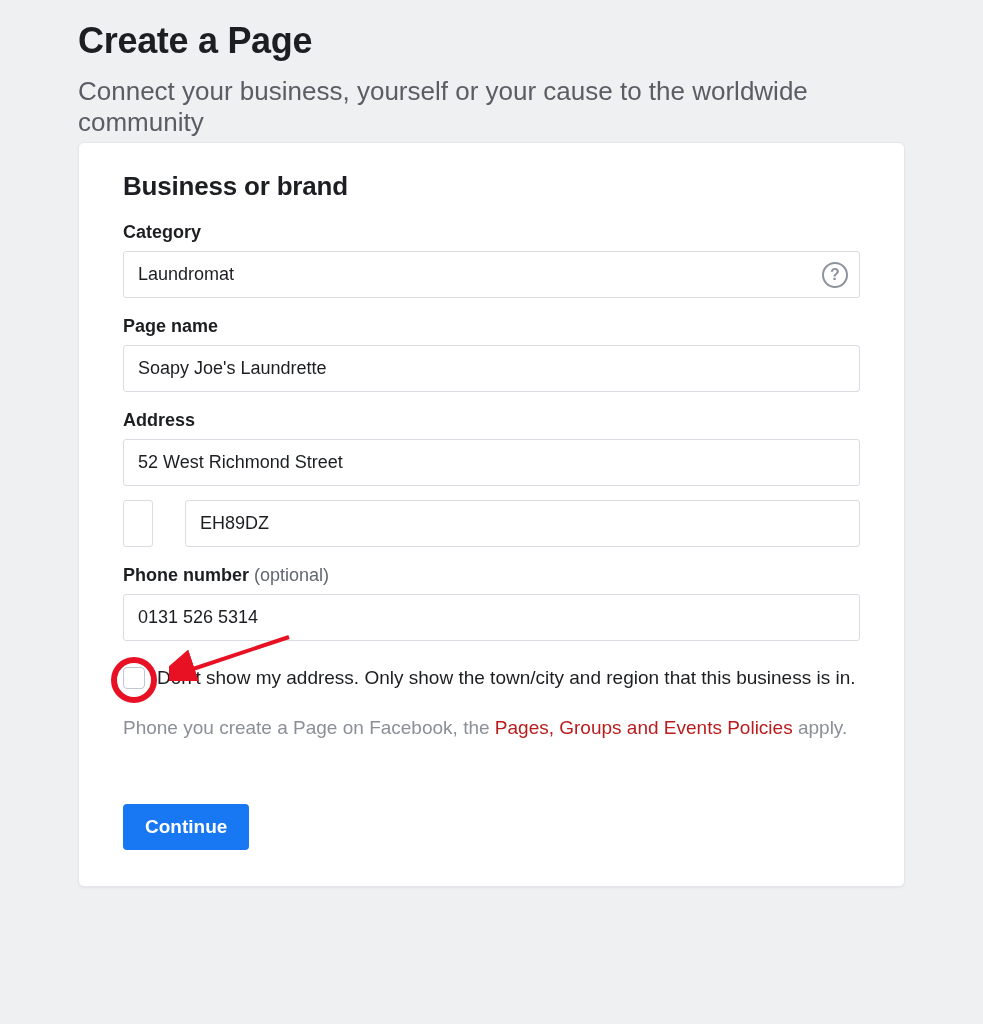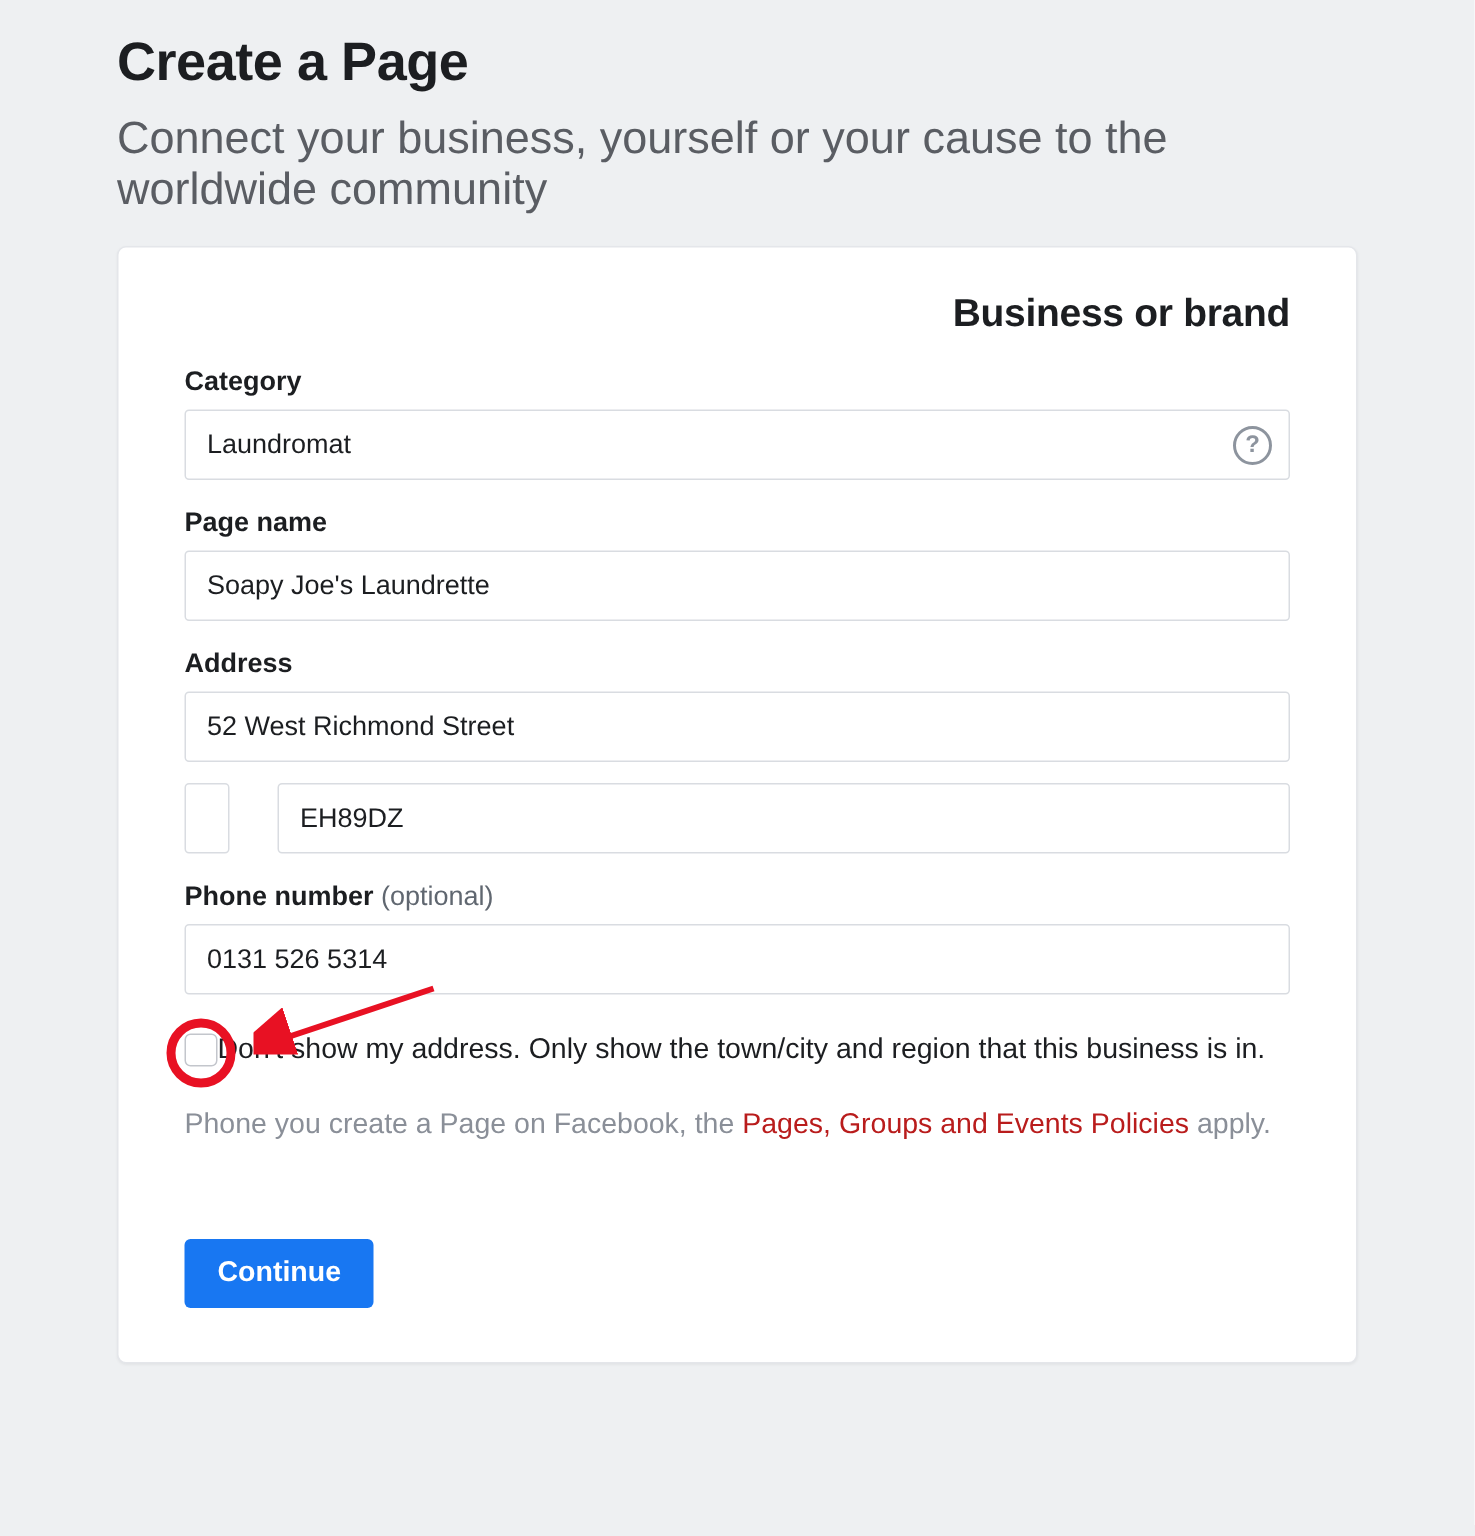--- a/index.html
+++ b/index.html
@@ -18,38 +18,37 @@
       padding: 0 78px;
     }
     .page-title {
       font-size: 36px;
       font-weight: 800;
       color: #1c1e21;
       margin-bottom: 14px;
       letter-spacing: -0.3px;
     }
     .page-subtitle {
-      font-size: 30px;
+      font-size: 26px;
       color: #5a5d63;
-      margin-bottom: 20px;
+      margin-bottom: 4px;
     }
     .card {
       background: #fff;
       border-radius: 6px;
       border: 1px solid #e4e6ea;
       padding: 28px 44px 36px 44px;
       box-shadow: 0 1px 2px rgba(0,0,0,0.05);
     }
     .section-title {
       font-size: 26px;
       font-weight: 800;
       color: #1c1e21;
       margin-bottom: 20px;
       letter-spacing: -0.2px;
-      text-align: right;
     }
     .field-group {
       margin-bottom: 18px;
     }
     .field-label {
       font-size: 18px;
       font-weight: 700;
       color: #1c1e21;
       margin-bottom: 8px;
       display: block;
@@ -95,20 +94,21 @@
     }
     .city-input {
       flex: 1;
     }
     .postal-input {
       width: 240px;
     }
     .checkbox-row {
       display: flex;
       align-items: flex-start;
+      gap: 12px;
       margin-top: 24px;
       margin-bottom: 22px;
       position: relative;
     }
     .checkbox-box {
       width: 22px;
       height: 22px;
       border: 1px solid #c3c6cc;
       border-radius: 4px;
       flex-shrink: 0;

